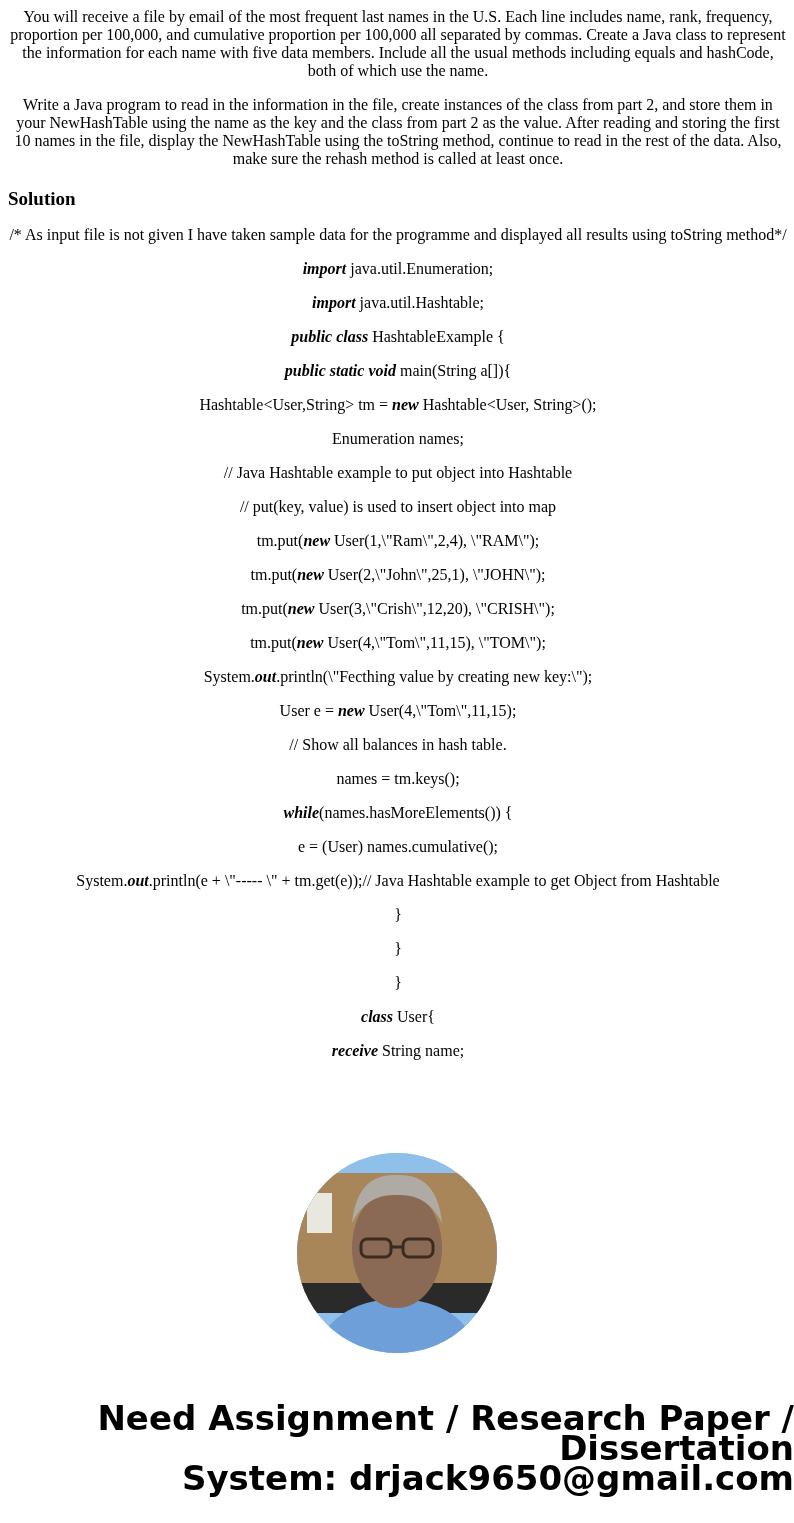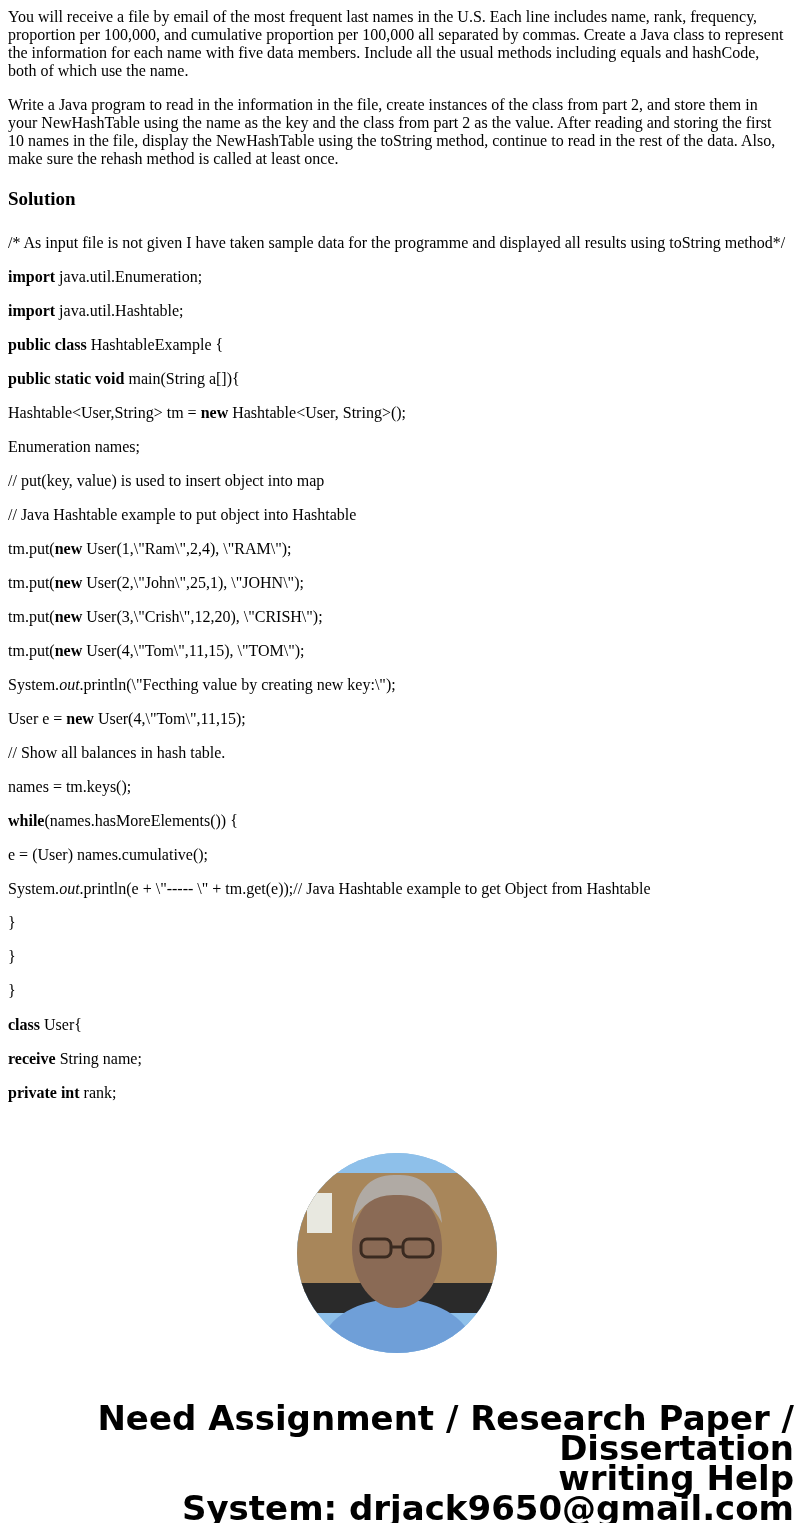--- a/index.html
+++ b/index.html
@@ -1,26 +1,26 @@
 <!DOCTYPE html>
 <html><head>
   <meta charset="utf-8">
   <style>
     html, body { margin: 0; padding: 0; background: #ffffff; }
     body { width: 794px; height: 1523px; position: relative; overflow: hidden; color: #000; }
     .doc {
       position: absolute; left: 8px; top: 0; width: 780px; height: 1122px; overflow: hidden;
       font-family: "Liberation Serif", serif; font-size: 16px; line-height: 18px;
     }
-    .doc p { margin: 0 0 16px 0; }
+    .doc p { margin: 0 0 16px 0; text-align: center; }
     .doc p.first { margin-top: 8px; }
-    .doc h3 { margin: 20px 0 24px 0; font-size: 19px; line-height: 22px; font-weight: bold; }
+    .doc h3 { margin: 20px 0 16px 0; font-size: 19px; line-height: 22px; font-weight: bold; }
     .code p { margin: 0 0 16px 0; white-space: nowrap; }
-    b { font-weight: bold; }
-    .bi { font-weight: normal; font-style: italic; }
+    b { font-weight: bold; font-style: italic; }
+    .bi { font-weight: bold; font-style: italic; }
     .avatar {
       position: absolute; left: 297px; top: 1153px; width: 200px; height: 200px; border-radius: 50%;
       overflow: hidden; background: #8bb8e0;
     }
     .footer {
       position: absolute; left: 0; top: 1403px; width: 794px; text-align: right;
       font-family: "DejaVu Sans", sans-serif; font-weight: bold; font-size: 34px; line-height: 30px;
     }
   </style>
 </head>
@@ -31,54 +31,52 @@
   <p>Write a Java program to read in the information in the file, create instances of the class from part 2, and store them in your NewHashTable using the name as the key and the class from part 2 as the value. After reading and storing the first 10 names in the file, display the NewHashTable using the toString method, continue to read in the rest of the data. Also, make sure the rehash method is called at least once.</p>
   <h3>Solution</h3>
   <p>/* As input file is not given I have taken sample data for the programme and displayed all results using toString method*/</p>
   <div class="code" id="code">
       <p><b>import</b><span> java.util.Enumeration;</span></p>
       <p><b>import</b><span> java.util.Hashtable;</span></p>
       <p><b>public class</b><span> HashtableExample {</span></p>
       <p><b>public static void</b><span> main(String a[]){</span></p>
       <p><span>Hashtable&lt;User,String&gt; tm = </span><b>new</b><span> Hashtable&lt;User, String&gt;();</span></p>
       <p><span>Enumeration names;</span></p>
+      <p><span>// Java Hashtable example to put object into Hashtable</span></p>
       <p><span>// put(key, value) is used to insert object into map</span></p>
-      <p><span>// Java Hashtable example to put object into Hashtable</span></p>
       <p><span>tm.put(</span><b>new</b><span> User(1,\"Ram\",2,4), \"RAM\");</span></p>
       <p><span>tm.put(</span><b>new</b><span> User(2,\"John\",25,1), \"JOHN\");</span></p>
       <p><span>tm.put(</span><b>new</b><span> User(3,\"Crish\",12,20), \"CRISH\");</span></p>
       <p><span>tm.put(</span><b>new</b><span> User(4,\"Tom\",11,15), \"TOM\");</span></p>
       <p><span>System.</span><span class="bi">out</span><span>.println(\"Fecthing value by creating new key:\");</span></p>
       <p><span>User e = </span><b>new</b><span> User(4,\"Tom\",11,15);</span></p>
       <p><span>// Show all balances in hash table.</span></p>
       <p><span>names = tm.keys();</span></p>
       <p><b>while</b><span>(names.hasMoreElements()) {</span></p>
       <p><span>e = (User) names.cumulative();</span></p>
       <p><span>System.</span><span class="bi">out</span><span>.println(e + \"----- \" + tm.get(e));// Java Hashtable example to get Object from Hashtable</span></p>
       <p><span>}</span></p>
       <p><span>}</span></p>
       <p><span>}</span></p>
       <p><b>class</b><span> User{</span></p>
       <p><b>receive</b><span> String name;</span></p>
-      <p><b>private int</b><span> rank;</span></p>
     </div>
 </div>
 
 <div class="avatar">
   <svg width="200" height="200" viewBox="0 0 200 200">
     <rect x="0" y="0" width="200" height="200" fill="#8ec0ea"></rect>
     <rect x="0" y="20" width="200" height="120" fill="#a8865a"></rect>
     <rect x="10" y="40" width="25" height="40" fill="#e8e8e0"></rect>
     <rect x="0" y="130" width="200" height="30" fill="#2a2a2a"></rect>
     <path d="M20 200 Q30 150 100 145 Q170 150 180 200 Z" fill="#6f9fd8"></path>
     <ellipse cx="100" cy="95" rx="45" ry="60" fill="#8a6a55"></ellipse>
     <path d="M55 70 Q60 20 100 22 Q140 20 145 70 Q130 40 100 42 Q70 40 55 70 Z" fill="#b0aaa4"></path>
     <rect x="64" y="86" width="30" height="18" rx="6" fill="none" stroke="#3a2a20" stroke-width="3"></rect>
     <rect x="106" y="86" width="30" height="18" rx="6" fill="none" stroke="#3a2a20" stroke-width="3"></rect>
     <line x1="94" y1="94" x2="106" y2="94" stroke="#3a2a20" stroke-width="3"></line>
   </svg>
 </div>
 
 <div class="footer">
   <div>Need Assignment / Research Paper / Dissertation</div>
-  <div>writing Help</div>
   <div>System: drjack9650@gmail.com</div>
 </div>
 
 </body></html>

